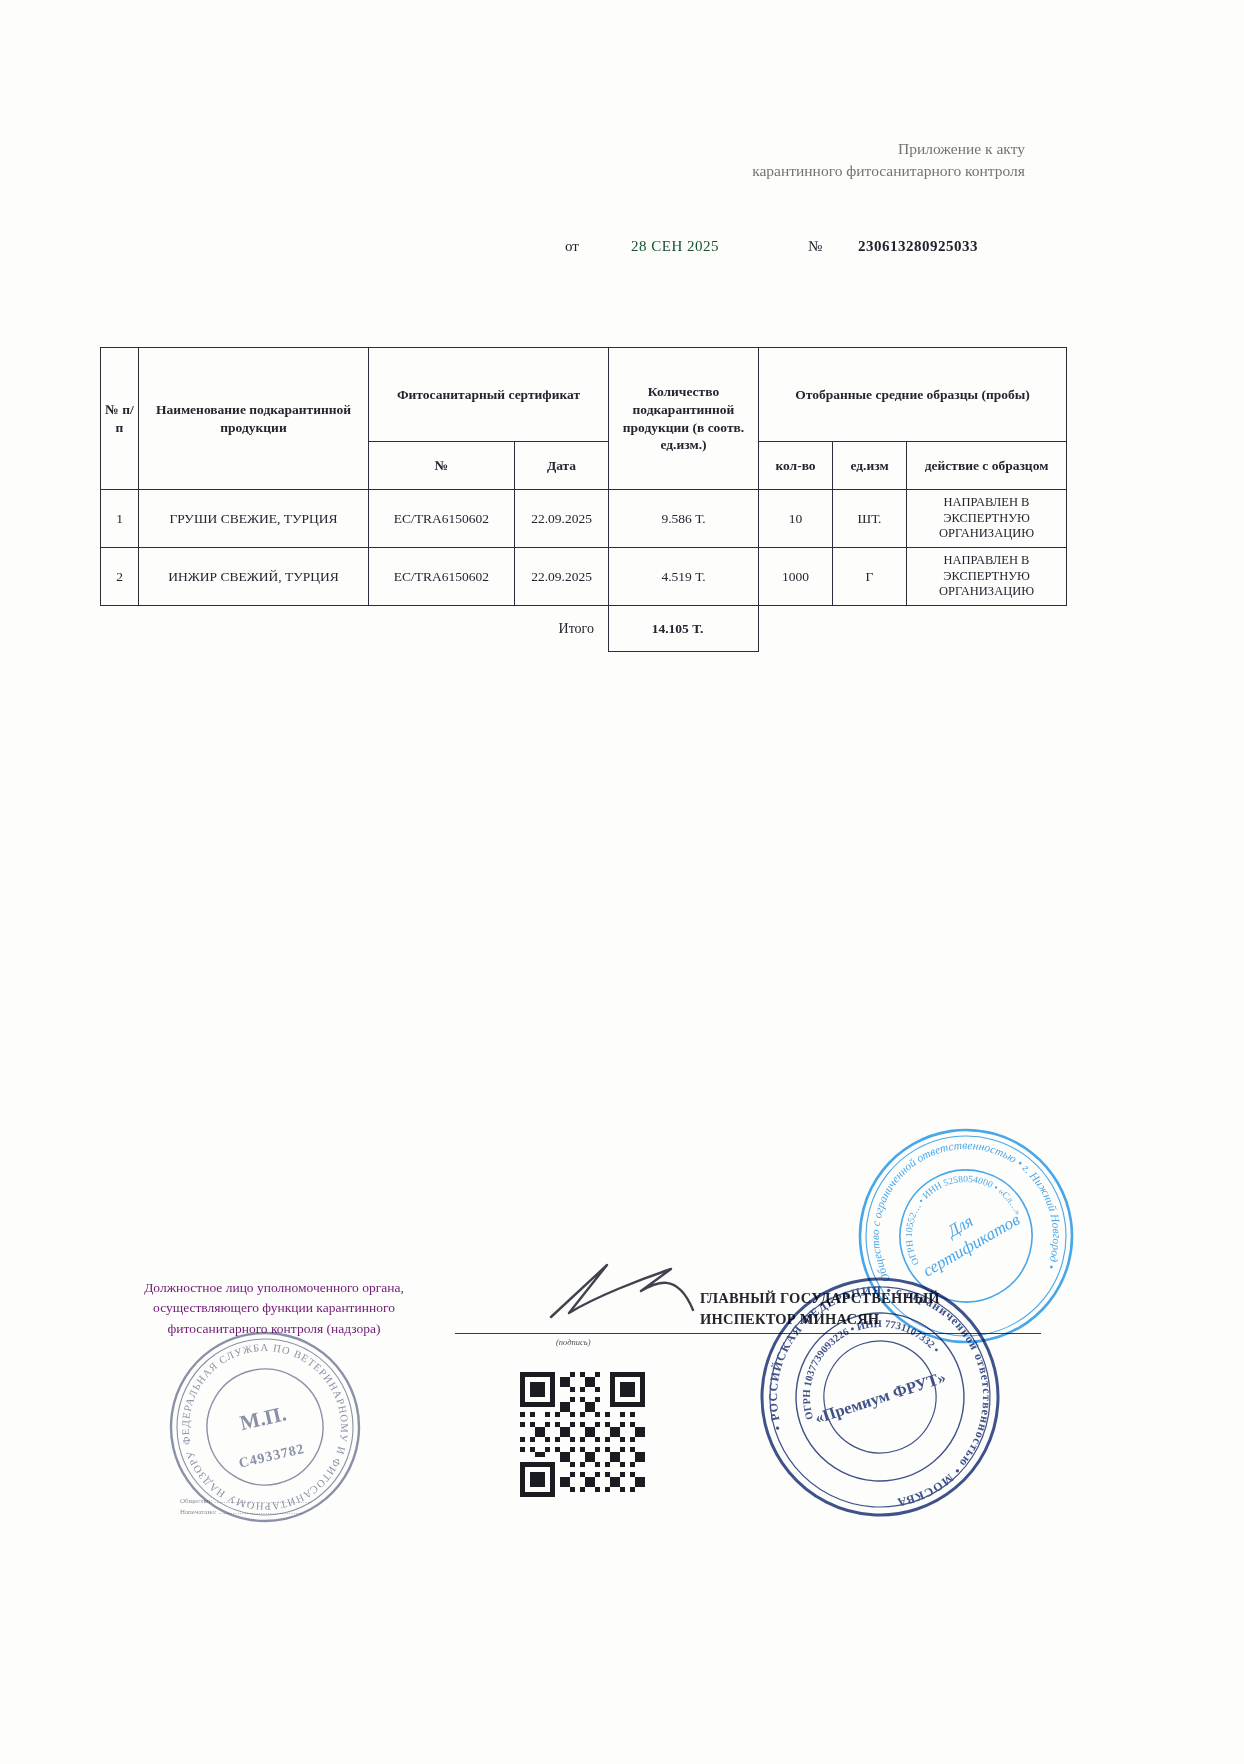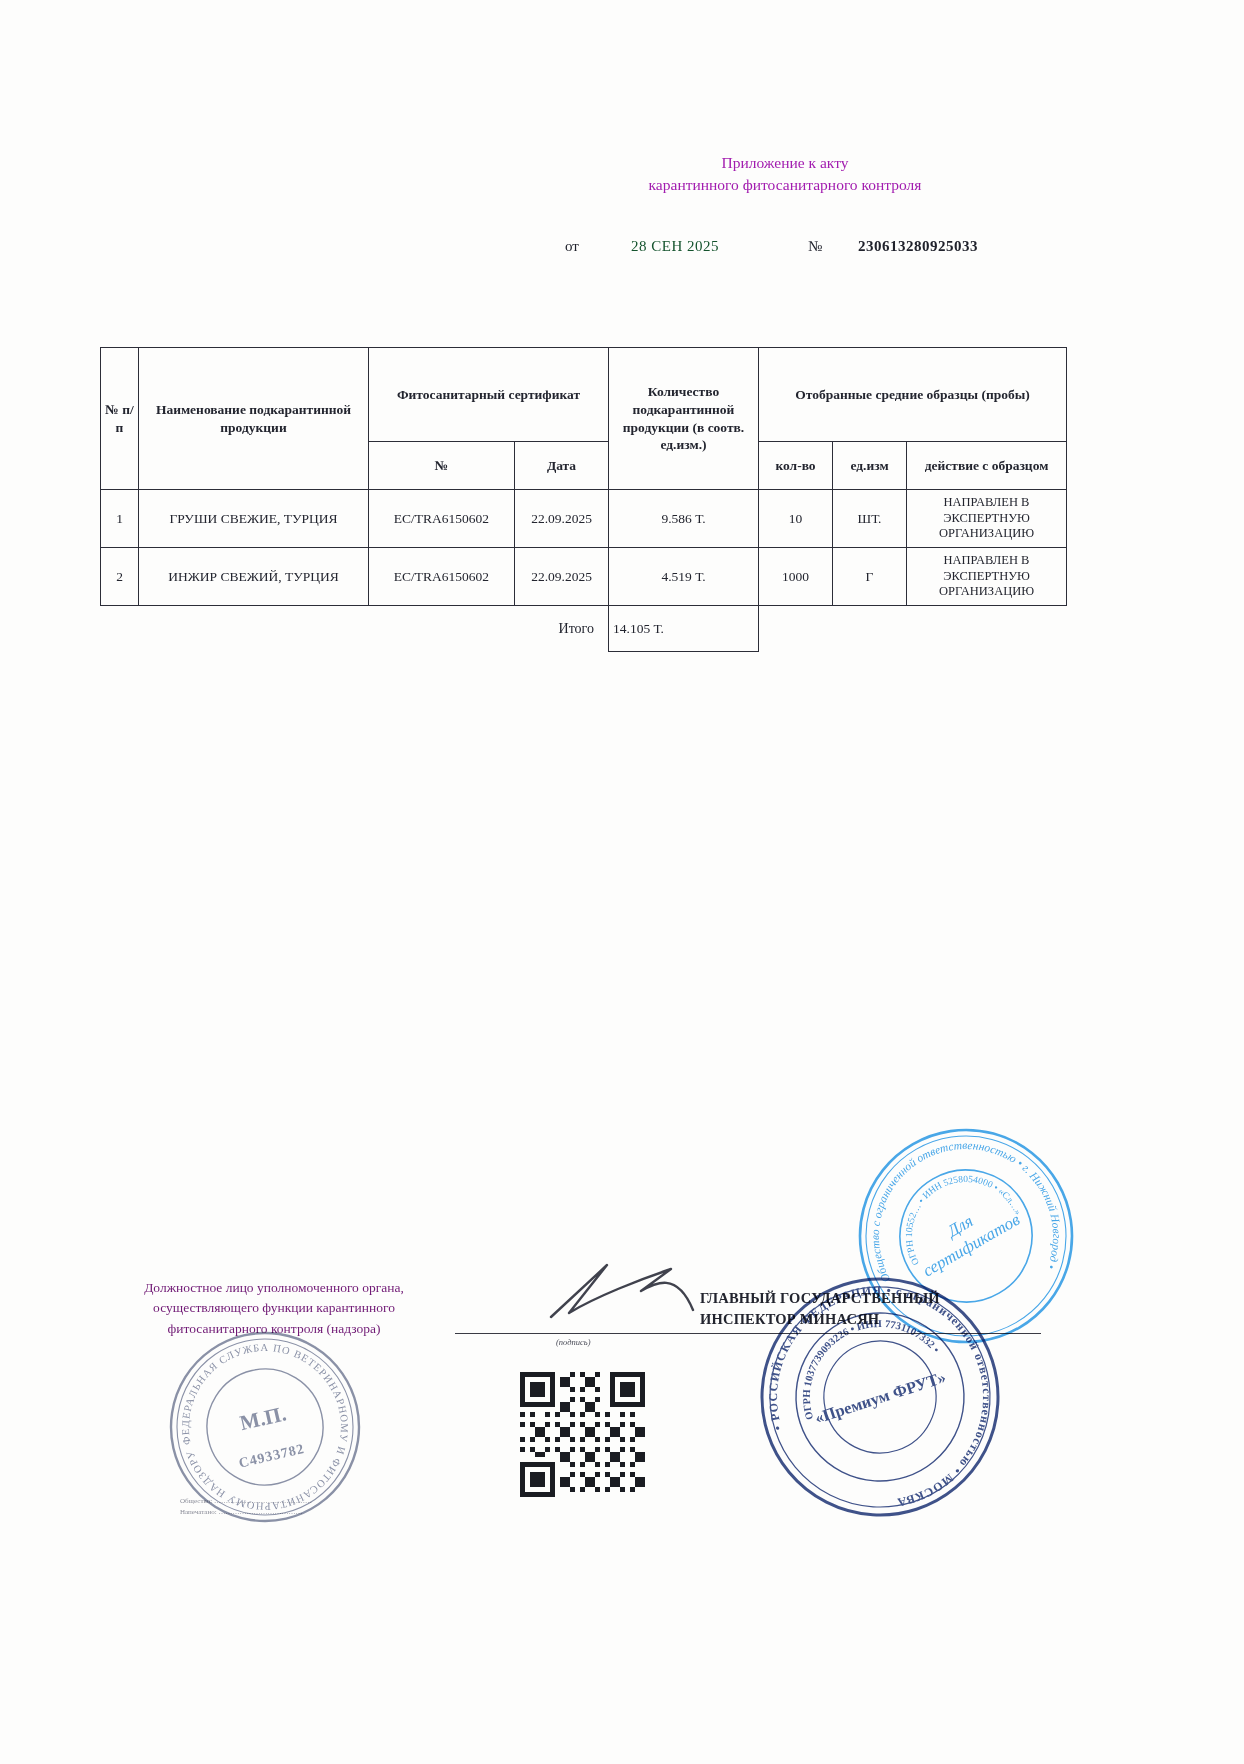--- a/index.html
+++ b/index.html
@@ -4,42 +4,42 @@
 <style>
   html,body{margin:0;padding:0;}
   body{
     width:1244px;height:1764px;position:relative;overflow:hidden;
     background:#fdfdfc;color:#20222c;
     font-family:"Liberation Serif","DejaVu Serif",serif;
   }
   .abs{position:absolute;}
 
   
-  .doc-title{left:545px;top:152px;width:480px;text-align:center;
-    font-size:15.5px;line-height:1.42;color:#a21caf;}
+  .doc-title{left:545px;top:138px;width:480px;text-align:right;
+    font-size:15.5px;line-height:1.42;color:#737373;}
   .ref-line{left:0;top:238px;width:1048px;height:22px;font-size:15px;}
   .ref-line .from{left:565px;}
   .ref-line .date{left:631px;font-weight:normal;letter-spacing:.5px;color:#14532d;}
   .ref-line .no{left:808px;}
   .ref-line .num{left:858px;font-weight:bold;letter-spacing:.5px;}
 
   
   table.main{position:absolute;left:100px;top:347px;border-collapse:collapse;
     font-size:13.5px;color:#23252f;table-layout:fixed;}
   table.main th,table.main td{border:1.7px solid #2c2d38;padding:2px 4px;
     vertical-align:middle;text-align:center;font-weight:normal;}
   table.main th{font-weight:bold;line-height:1.3;}
   tr.hdr1{height:94px;} tr.hdr2{height:48px;}
   tr.datarow{height:58px;}
   td.product{text-align:left;padding-left:7px;}
   td.qty{text-align:right;padding-right:10px;}
   tr.totalrow{height:46px;}
   tr.totalrow td{border:none;}
   tr.totalrow td.total-label{text-align:right;padding-right:14px;font-size:14px;}
-  tr.totalrow td.total-value{border:1.7px solid #2c2d38;text-align:left;padding-right:16px;}
+  tr.totalrow td.total-value{border:1.7px solid #2c2d38;text-align:center;padding-right:16px;font-weight:bold;}
   td.action{font-size:12.5px;line-height:1.25;padding:2px 6px;}
 
   
   .official{left:118px;top:1278px;width:312px;text-align:center;
     font-size:13.5px;line-height:1.5;color:#701a75;}
   .sig-line{left:455px;top:1333px;width:586px;border-top:1.6px solid #3a3b44;height:0;}
   .sig-caption{left:556px;top:1337px;font-size:8.5px;font-style:italic;color:#4a4c58;}
   .inspector{left:700px;top:1288px;width:350px;font-weight:bold;font-size:14.5px;
     line-height:1.45;color:#22242e;letter-spacing:.2px;}
   .print-note{left:180px;top:1496px;width:190px;font-size:7px;color:#8a8c98;line-height:1.5;}

